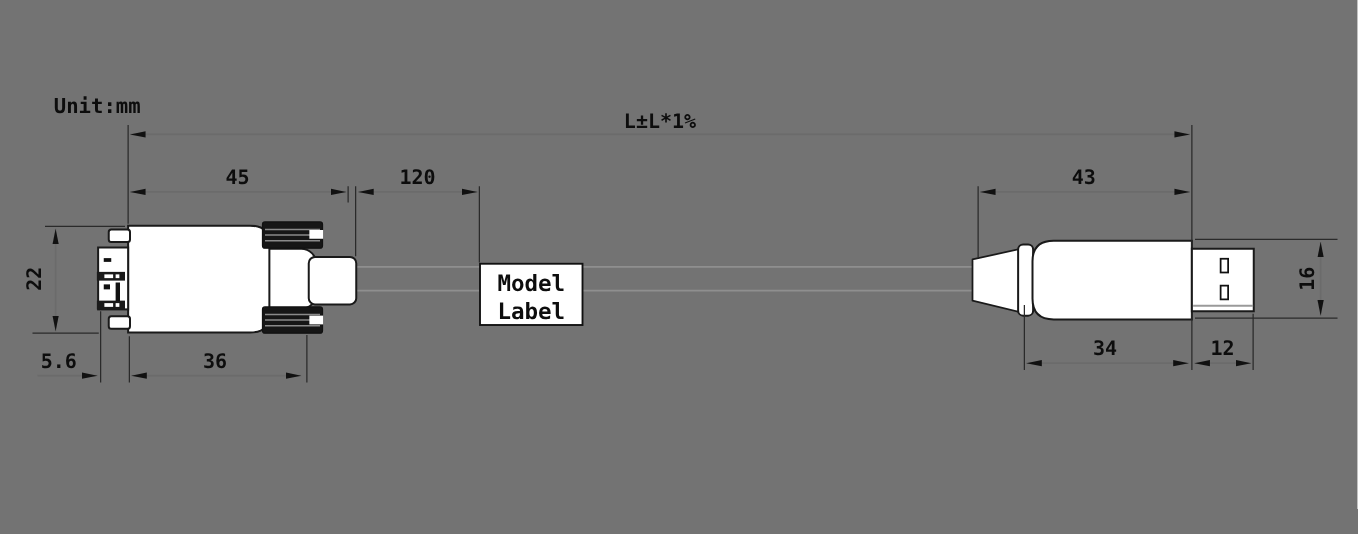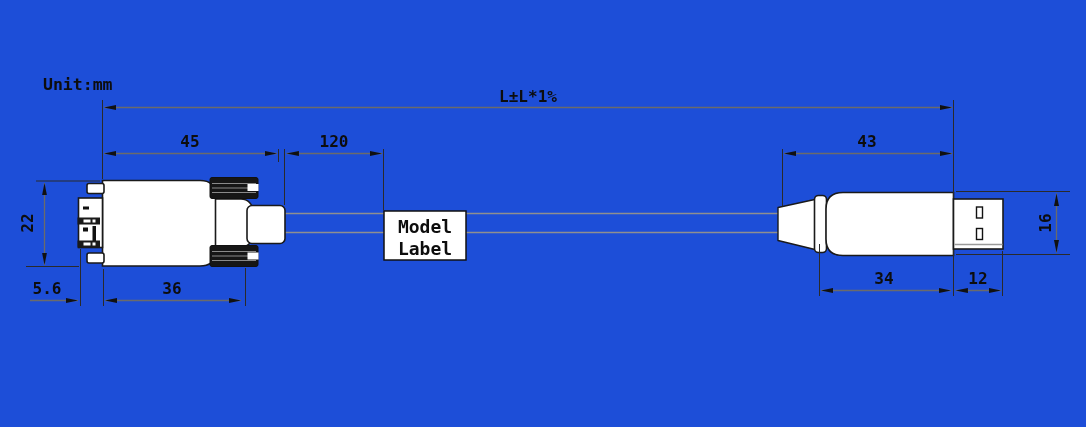--- a/index.html
+++ b/index.html
@@ -1,19 +1,19 @@
 <!DOCTYPE html>
 <html><head>
 <meta charset="utf-8">
 <style>
   html,body{margin:0;padding:0;background:#ffffff;}
   .stage{
     position:relative;
     width:1086px;height:427px;
-    background:#1d4ed8;
+    background:#737373;
     font-family:"DejaVu Sans Mono","Liberation Mono",monospace;
     overflow:hidden;
   }
   svg text{
     font-family:"DejaVu Sans Mono","Liberation Mono",monospace;
     font-weight:bold;
     fill:#0d0d0d;
   }
   .dim-text{font-size:16px;}
   .label-text{font-size:18px;}

